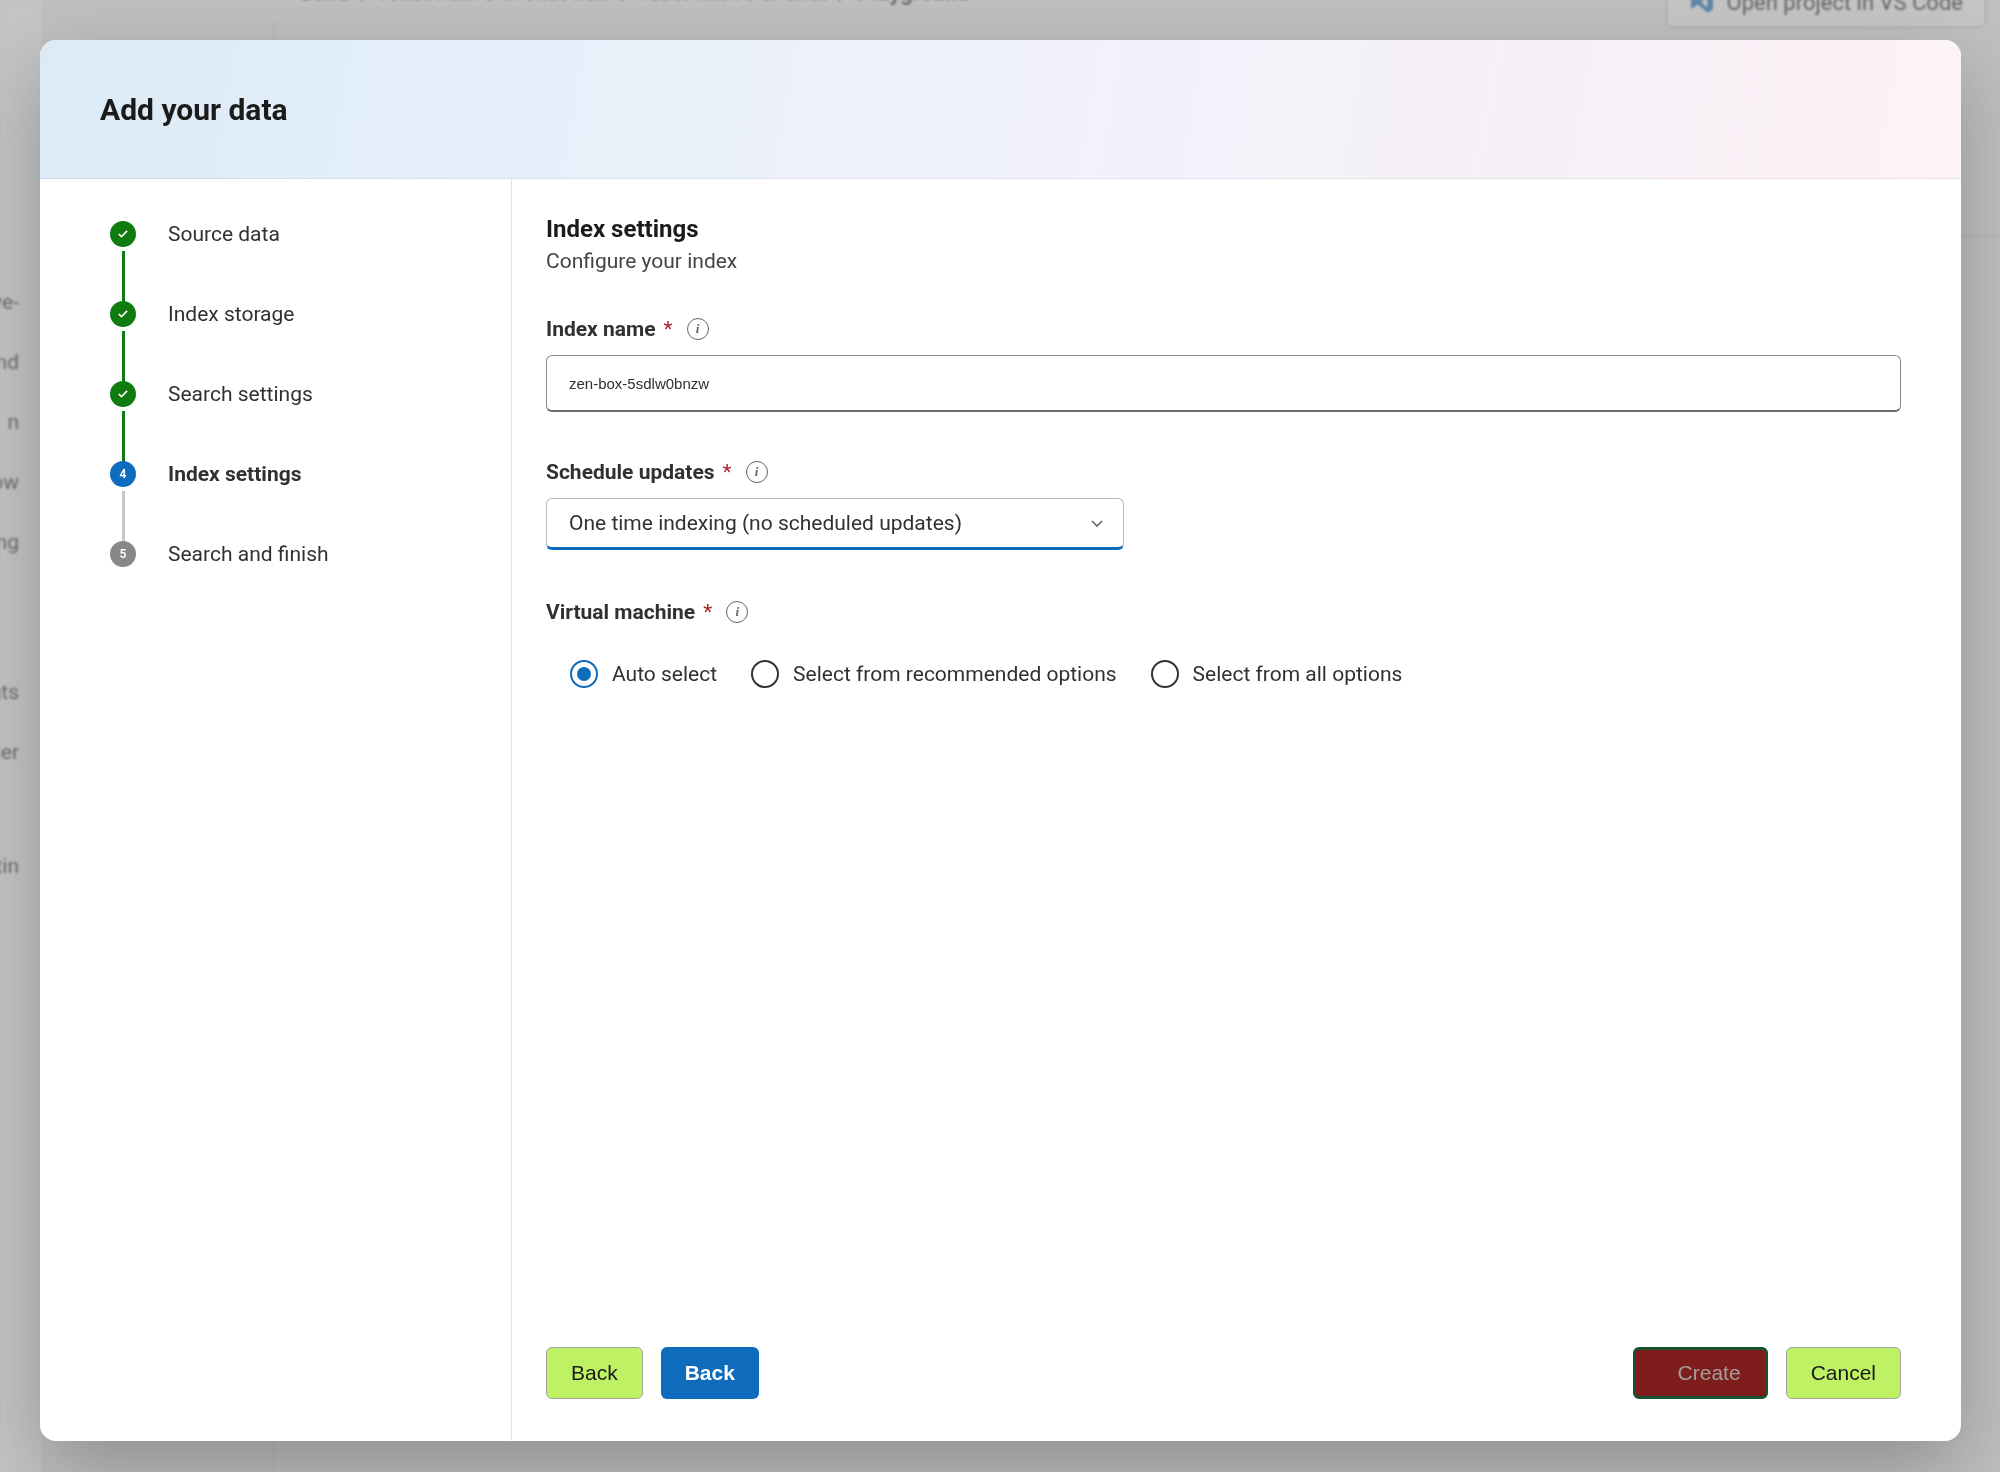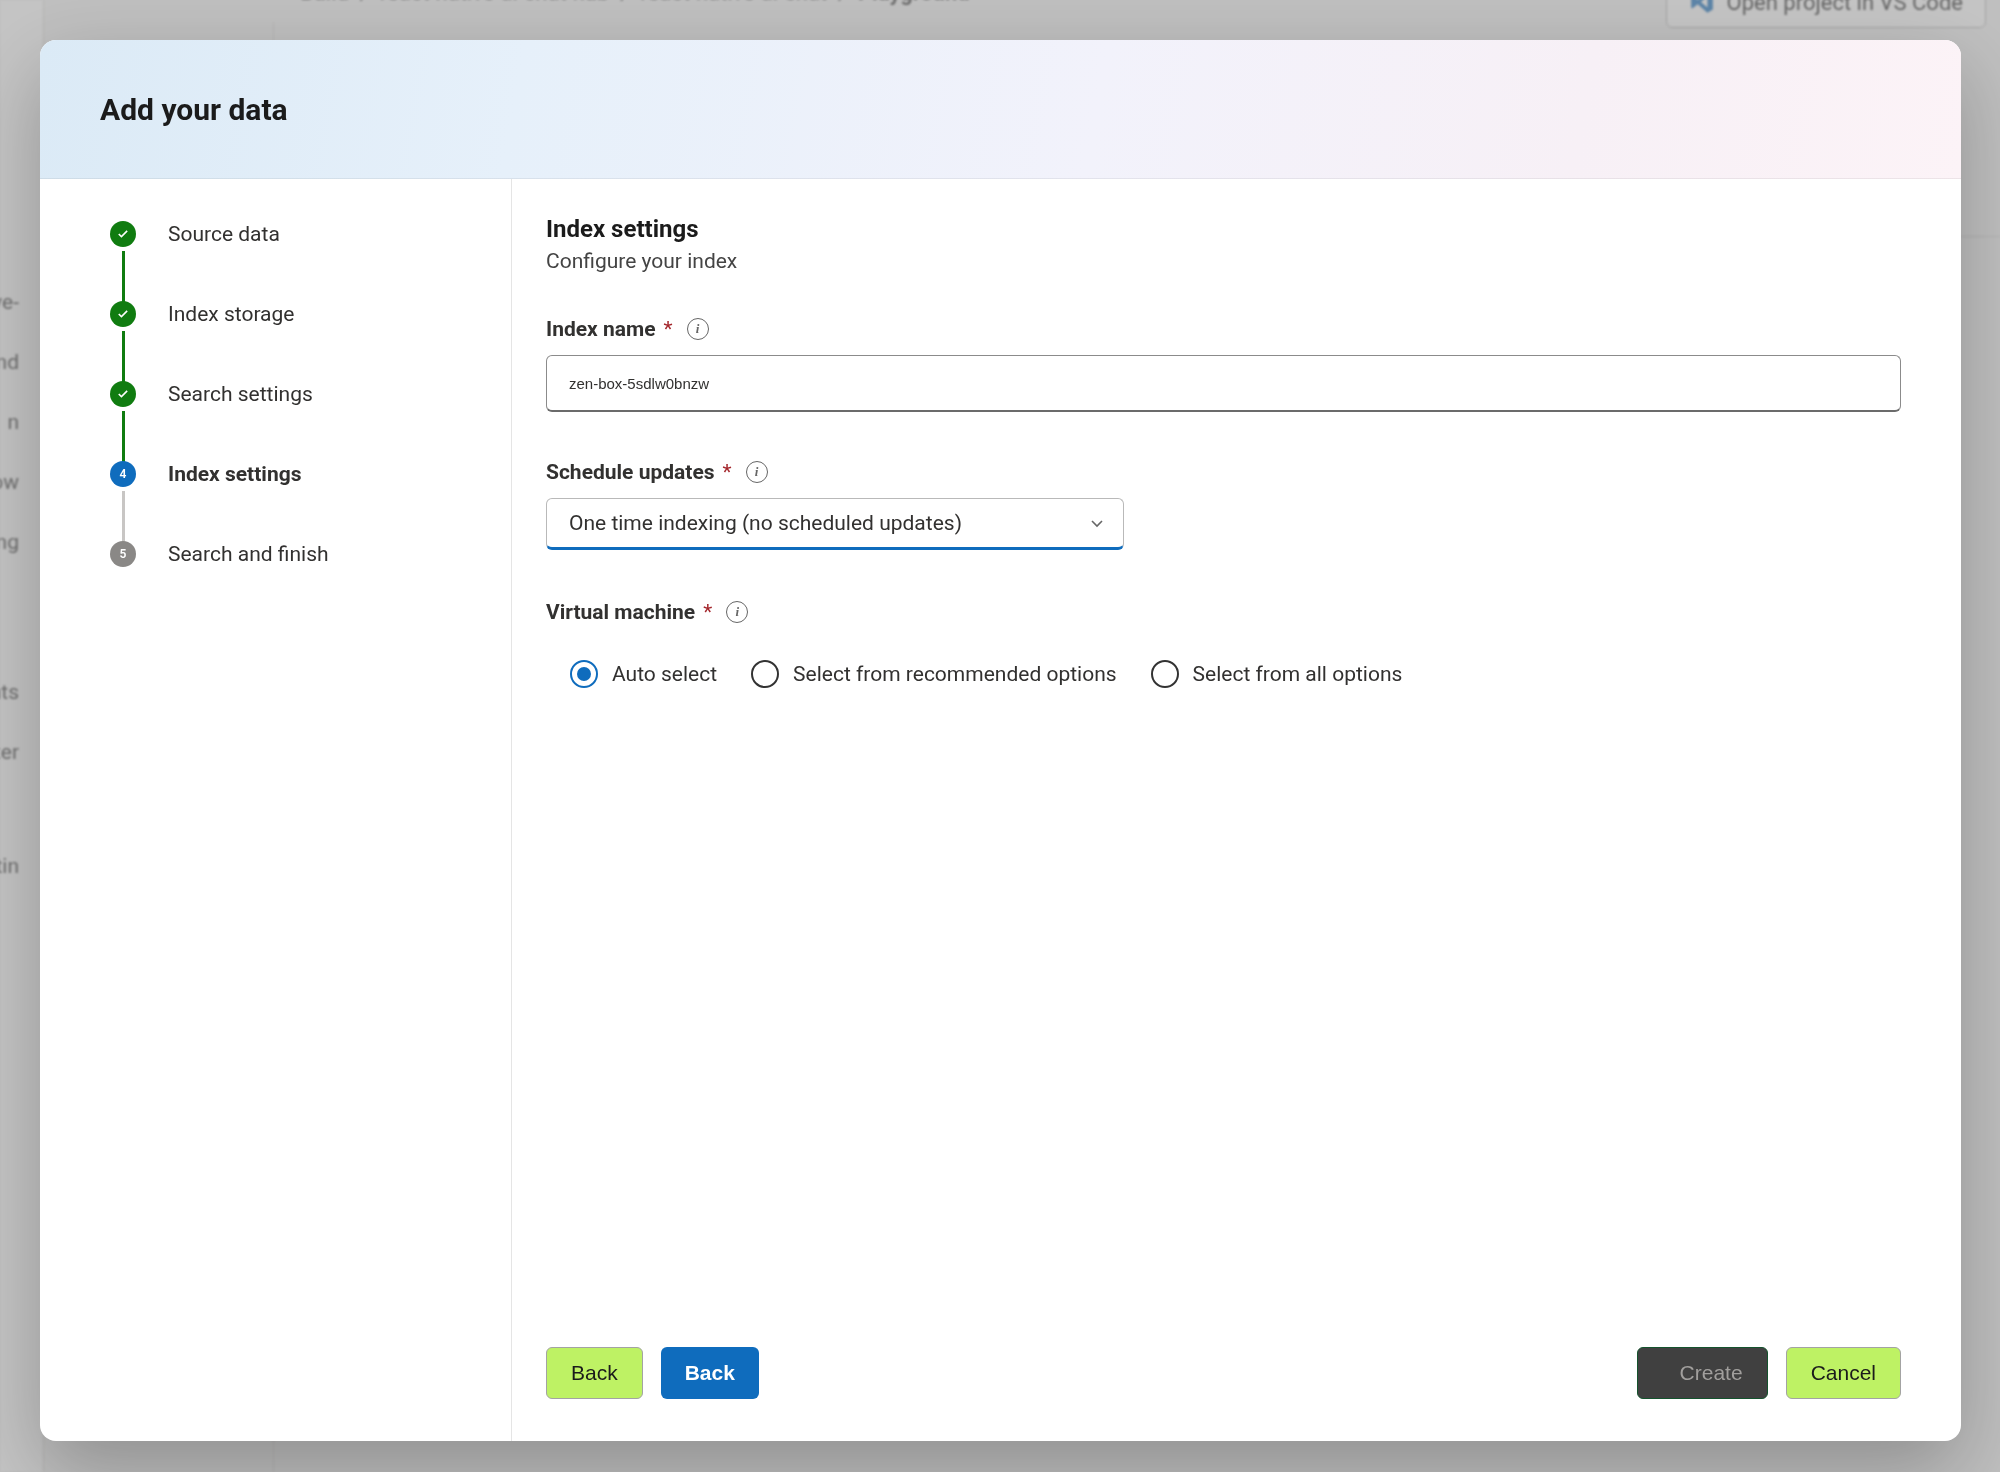--- a/index.html
+++ b/index.html
@@ -301,23 +301,23 @@
     background: #bef264;
     color: #1b1b1b;
   }
   .btn.primary {
     background: #0f6cbd;
     color: #fff;
     border: none;
     font-weight: 600;
   }
   .btn.disabled {
-    background: #404040;
+    background: #7f1d1d;
     color: #a19f9d;
-    border: 1px solid #14532d;
+    border: 3px solid #14532d;
     cursor: default;
     padding-left: 42px;
   }
 </style>
 </head>
 <body>
 
 <div class="page-bg">
   <div class="bg-sidebar"></div>
   <div class="bg-leftcol">

